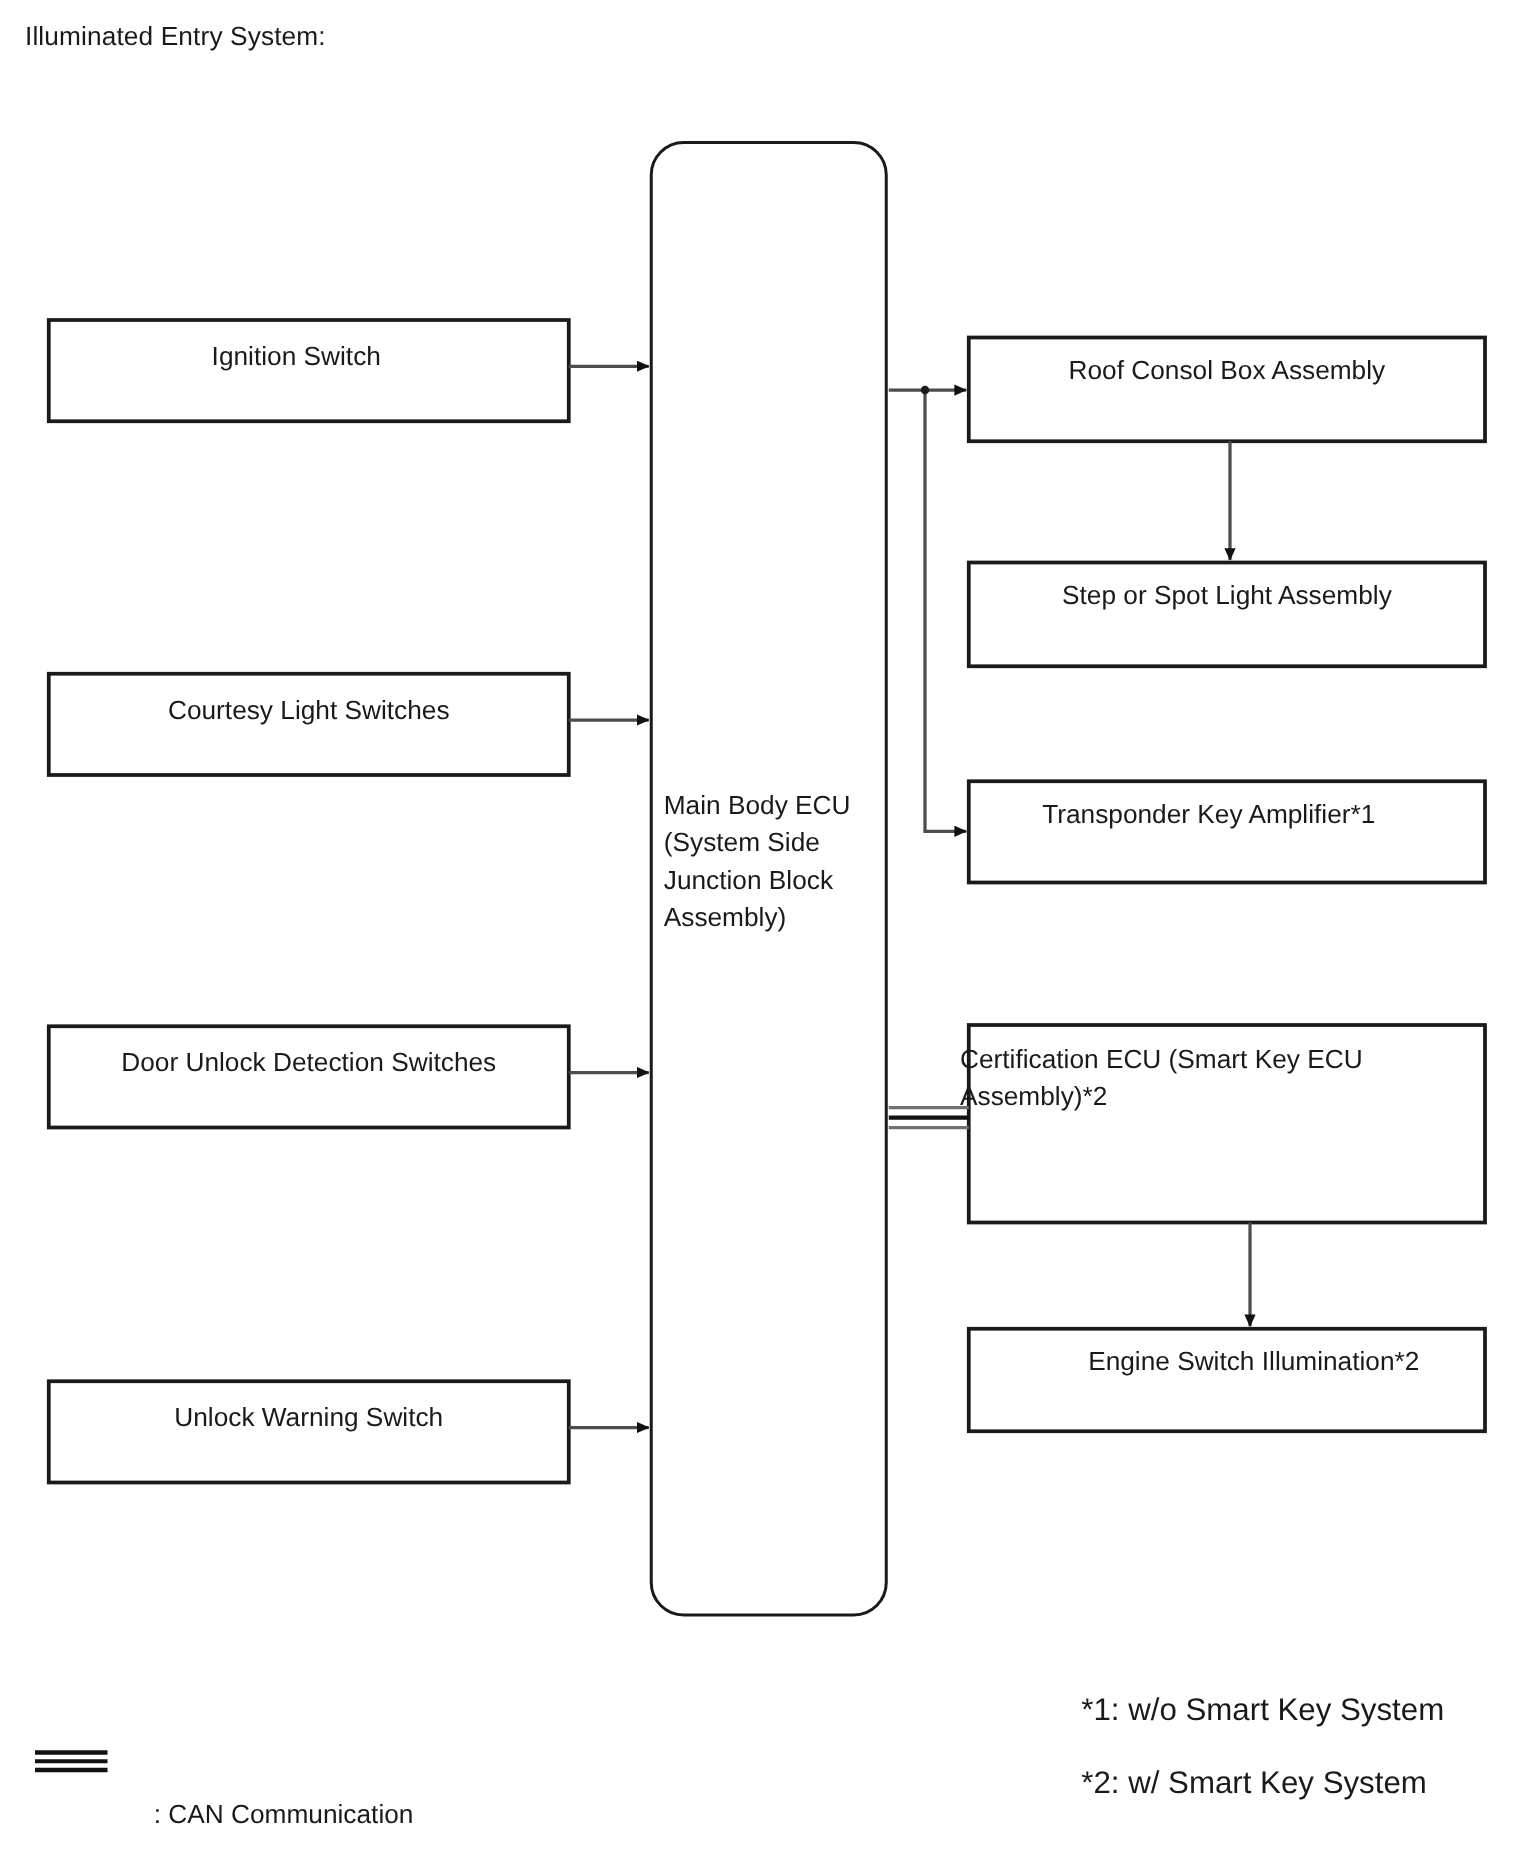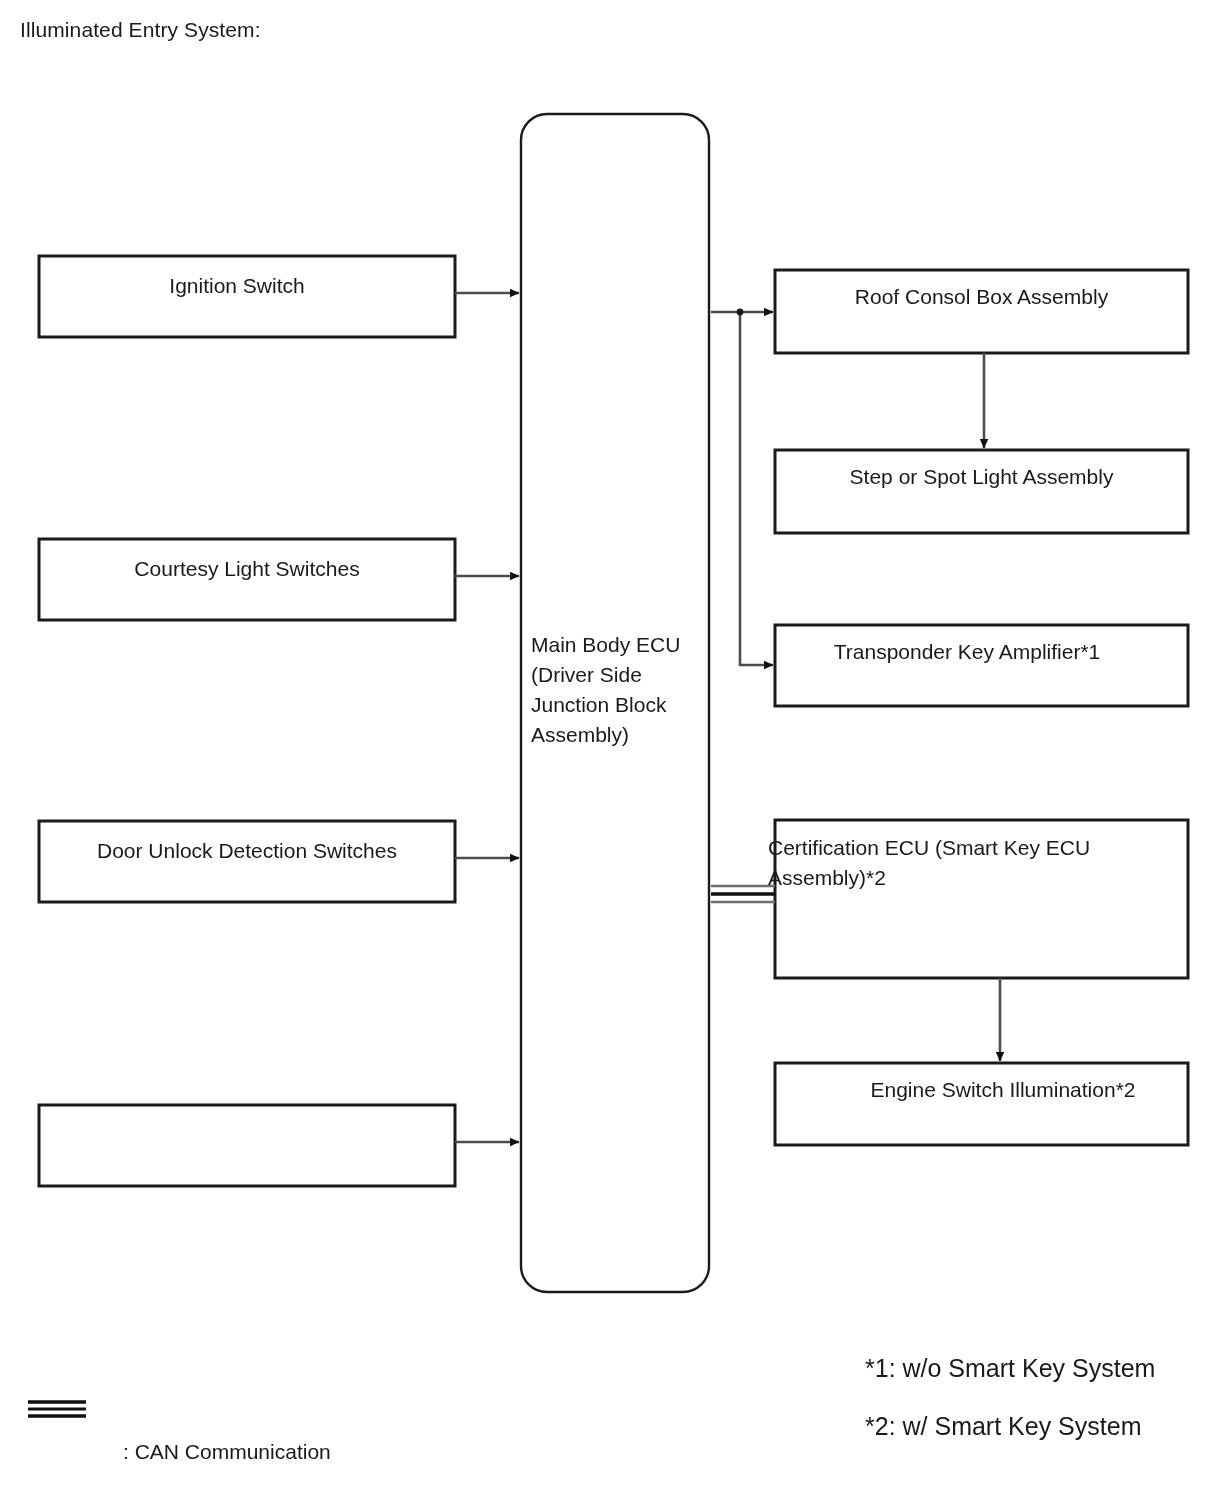--- a/index.html
+++ b/index.html
@@ -143,23 +143,24 @@
     <line class="legend-line-dark" x1="28" y1="1409" x2="86" y2="1409"></line>
     <line class="legend-line-mid" x1="28" y1="1416" x2="86" y2="1416"></line>
   </svg>
 
   <div class="node-label center" style="left:29px; top:271px; width:416px;">Ignition Switch</div>
 
   <div class="node-label center" style="left:39px; top:554px; width:416px;">Courtesy Light Switches</div>
 
   <div class="node-label center" style="left:39px; top:836px; width:416px;">Door Unlock Detection Switches</div>
 
+  <div class="node-label center" style="left:39px; top:1120px; width:416px;">Unlock Warning Switch</div>
 
   <div class="node-label left" style="left:531px; top:630px; width:186px;">Main Body ECU
-(Driver Side
+(System Side
 Junction Block
 Assembly)</div>
 
   <div class="node-label center" style="left:775px; top:282px; width:413px;">Roof Consol Box Assembly</div>
 
   <div class="node-label center" style="left:775px; top:462px; width:413px;">Step or Spot Light Assembly</div>
 
   <div class="node-label center" style="left:775px; top:637px; width:384px;">Transponder Key Amplifier*1</div>
 
   <div class="node-label left" style="left:768px; top:833px; width:392px;">Certification ECU (Smart Key ECU

